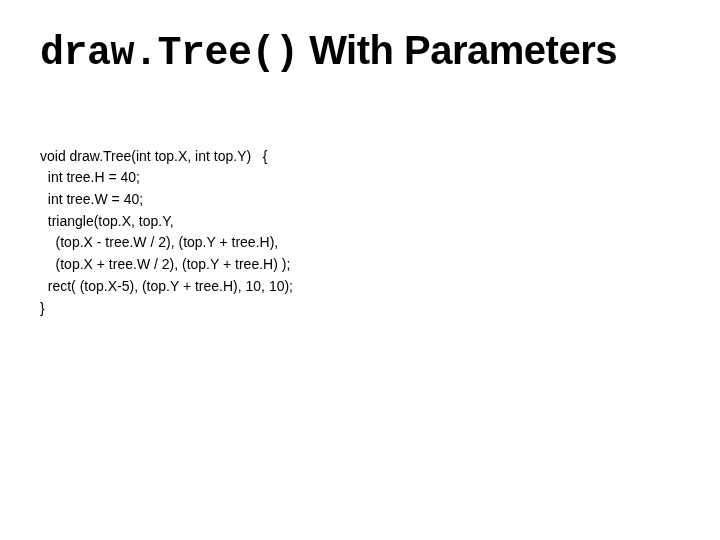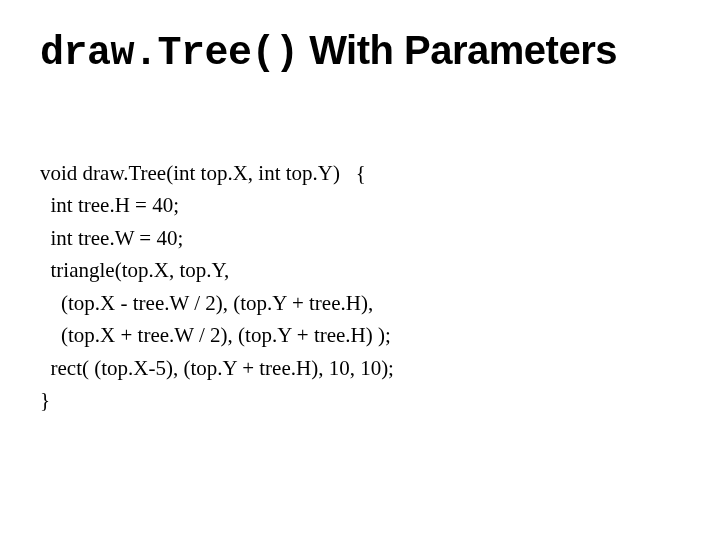--- a/index.html
+++ b/index.html
@@ -24,22 +24,22 @@
     font-weight: bold;
     letter-spacing: -0.5px;
     margin-bottom: 48px;
     white-space: nowrap;
   }
   .title .mono {
     font-family: "Courier New", Courier, monospace;
     font-weight: bold;
   }
   .code {
-    font-family: Liberation Serif, serif;
-    font-size: 21px;
+    font-family: Liberation Sans, sans-serif;
+    font-size: 14px;
     line-height: 1.55;
     white-space: pre;
   }
 </style>
 </head>
 <body>
 
 <div class="slide">
 
   <div class="title">

